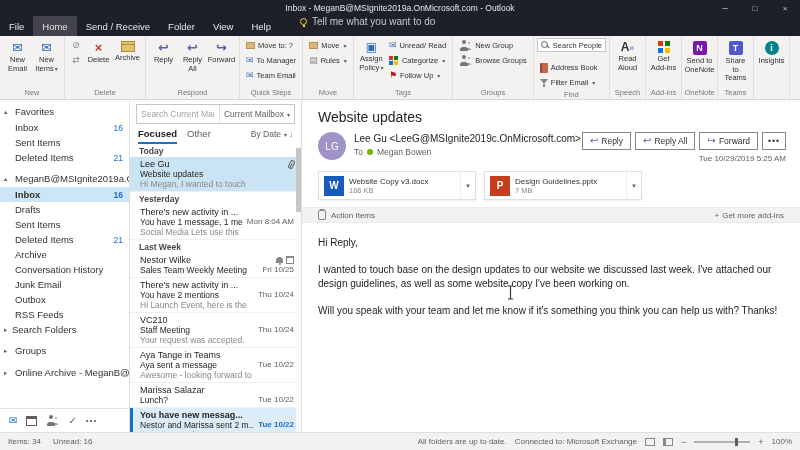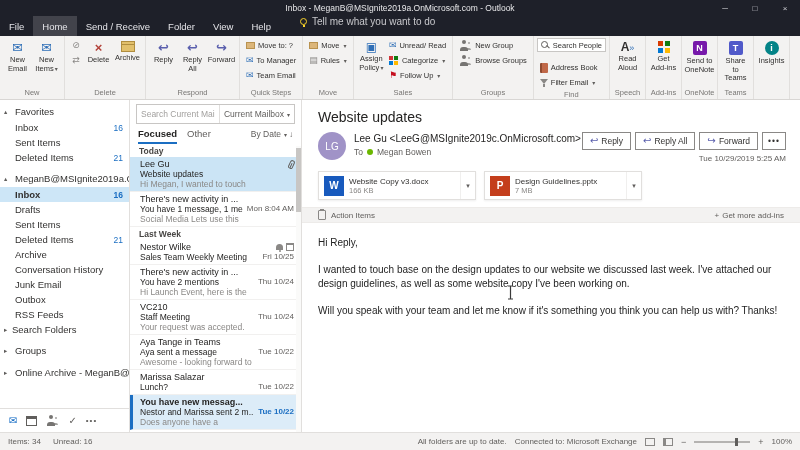--- a/index.html
+++ b/index.html
@@ -299,21 +299,21 @@
               <span>Categorize</span>
               <span class="dd">▾</span>
             </span>
           <span class="bsm">
               <span class="flag">⚑</span>
               <span>Follow Up</span>
               <span class="dd">▾</span>
             </span>
         </div>
       </div>
-      <div class="rg-cap">Sales</div>
+      <div class="rg-cap">Tags</div>
     </div>
 
     <div class="rg">
       <div class="rg-c">
         <div class="col">
           <span class="bsm">
               <span class="ppl"></span>
               <span>New Group</span>
             </span>
           <span class="bsm">
@@ -504,20 +504,21 @@
           <div class="l1">
               <span class="snd">Lee Gu</span>
               <span class="clip"></span>
             </div>
           <div class="l2">
               <span class="sbj">Website updates</span>
               <span class="dt"></span>
             </div>
           <div class="l3">Hi Megan, I wanted to touch</div>
         </div>
+        <div class="sec">Yesterday</div>
         <div class="msg">
           <div class="l1">
               <span class="snd">There's new activity in ...</span>
             </div>
           <div class="l2">
               <span class="sbj">You have 1 message, 1 mention</span>
               <span class="dt">Mon 8:04 AM</span>
             </div>
           <div class="l3">Social Media Lets use this</div>
         </div>

